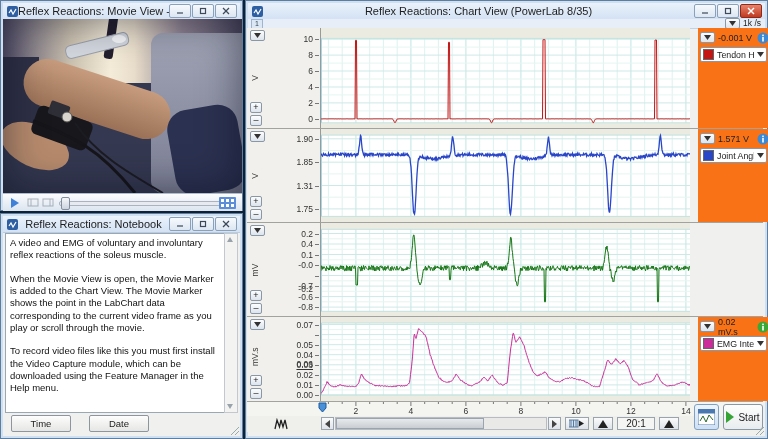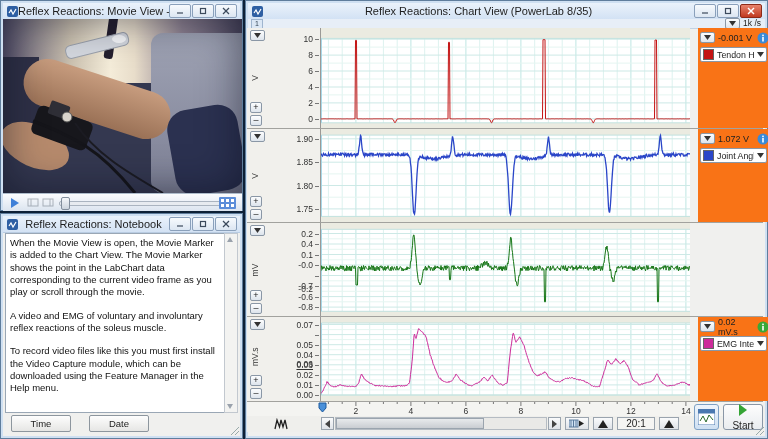--- a/index.html
+++ b/index.html
@@ -48,21 +48,21 @@
   .swatch{width:9px;height:9px;border:1px solid #666;flex:0 0 auto;}
   .ch-name{font-size:8.8px;color:#222;flex:1;white-space:nowrap;overflow:hidden;}
   #xaxis{position:absolute;left:1px;top:400px;width:516px;height:15px;background:#f4f4f1;border-top:1px solid #a2a29e;}
   .xlab{position:absolute;top:4px;font-size:8.5px;color:#333;transform:translateX(-50%);}
   #scrollrow{position:absolute;left:1px;top:415px;width:516px;height:16px;background:#efefec;}
   .sb{position:absolute;top:1px;height:13px;background:linear-gradient(#fafbfc,#dfe3e8);border:1px solid #9aa4ae;box-sizing:border-box;display:flex;align-items:center;justify-content:center;}
   #sb-track{position:absolute;left:88px;top:1px;width:212px;height:13px;background:#e9e9e7;border:1px solid #b5bcc3;box-sizing:border-box;}
   #sb-thumb{position:absolute;left:0;top:0;width:148px;height:11px;background:linear-gradient(#e8eaec,#c9cdd2);border:1px solid #9aa4ae;box-sizing:border-box;}
   #ratio{position:absolute;top:1px;height:13px;background:#f5f5f3;border:1px solid #9aa4ae;font-size:10px;color:#222;text-align:center;line-height:12px;box-sizing:border-box;}
   #scopebtn{position:absolute;left:447px;top:-12px;width:25px;height:26px;background:linear-gradient(#eef4fb,#cfe0f2);border:1px solid #7da0c4;border-radius:3px;box-sizing:border-box;display:flex;align-items:center;justify-content:center;}
-  #startbtn{position:absolute;left:476px;top:-12px;width:40px;height:26px;background:linear-gradient(#fdfdfd,#e9ecef);border:1px solid #8a97a6;border-radius:3px;box-sizing:border-box;display:flex;align-items:center;justify-content:center;gap:4px;font-size:10px;color:#222;flex-direction:column;}
+  #startbtn{position:absolute;left:476px;top:-12px;width:40px;height:26px;background:linear-gradient(#fdfdfd,#e9ecef);border:1px solid #8a97a6;border-radius:3px;box-sizing:border-box;display:flex;align-items:center;justify-content:center;gap:4px;font-size:10px;color:#222;}
   .start-tri{width:0;height:0;border-left:8px solid #35a435;border-top:6px solid transparent;border-bottom:6px solid transparent;}
   .grip{position:absolute;right:2px;bottom:2px;}
   
   .vs{position:absolute;}
 </style>
 </head>
 <body>
 
 <div class="win" id="movie-win" style="left:0;top:0;width:243px;height:211px;">
   <div class="titlebar">
@@ -153,22 +153,22 @@
         </span>
       <span class="capbtn">
           <svg width="8" height="8">
             <line class="glyph" x1="1" y1="1" x2="7" y2="7"></line>
             <line class="glyph" x1="7" y1="1" x2="1" y2="7"></line>
           </svg>
         </span>
     </span>
   </div>
   <div id="nb-text">
+    <p>A video and EMG of voluntary and involuntary reflex reactions of the soleus muscle.</p>
     <p>When the Movie View is open, the Movie Marker is added to the Chart View. The Movie Marker shows the point in the LabChart data corresponding to the current video frame as you play or scroll through the movie.</p>
-    <p>A video and EMG of voluntary and involuntary reflex reactions of the soleus muscle.</p>
     <p>To record video files like this you must first install the Video Capture module, which can be downloaded using the Feature Manager in the Help menu.</p>
   </div>
   <div id="nb-scroll">
     <svg class="nb-arrow" style="top:2px;" viewBox="0 0 8 8">
         <polygon points="4,1 7,6 1,6"></polygon>
       </svg>
     <svg class="nb-arrow" style="bottom:2px;" viewBox="0 0 8 8">
         <polygon points="1,2 7,2 4,7"></polygon>
       </svg>
   </div>
@@ -314,21 +314,21 @@
           <polygon points="0,0 7,0 3.5,5" fill="#333"></polygon>
         </svg>
       </span>
     <span class="unit">V</span>
     <span class="zoombtn" style="bottom:15px;">+</span>
     <span class="zoombtn" style="bottom:2px;">–</span>
   <span class="tick-label" style="top: 9.81407px;">1.90</span>
       <span class="tick-dash" style="top: 9.81407px;"></span>
       <span class="tick-label" style="top: 33.1809px;">1.85</span>
       <span class="tick-dash" style="top: 33.1809px;"></span>
-      <span class="tick-label" style="top: 56.5477px;">1.80</span>
+      <span class="tick-label" style="top: 56.5477px;">1.31</span>
       <span class="tick-dash" style="top: 56.5477px;"></span>
       <span class="tick-label" style="top: 79.9146px;">1.75</span>
       <span class="tick-dash" style="top: 79.9146px;"></span>
     </div>
   <div class="plotbox" id="plot1" style="top: 128px; height: 93px;"><svg width="369" height="93" xmlns="http://www.w3.org/2000/svg">
         <rect x="0" y="6.1" width="369" height="81.3" fill="#ffffff"></rect>
         <line x1="7.4" y1="6.1" x2="7.4" y2="87.4" stroke="#ddf2ef" stroke-width="1"></line>
         <line x1="21.2" y1="6.1" x2="21.2" y2="87.4" stroke="#ddf2ef" stroke-width="1"></line>
         <line x1="34.9" y1="6.1" x2="34.9" y2="87.4" stroke="#bfe6e4" stroke-width="1"></line>
         <line x1="48.7" y1="6.1" x2="48.7" y2="87.4" stroke="#ddf2ef" stroke-width="1"></line>
@@ -367,21 +367,21 @@
         <line x1="0.5" y1="6.1" x2="0.5" y2="87.4" stroke="#a8d8e8"></line>
         <polyline points="0,24.7 0.5,25.3 1,26.7 1.5,27.1 2,25.9 2.5,24.4 3,25.0 3.5,26.2 4,26.3 4.5,25.0 5,25.7 5.5,26.6 6,26.9 6.5,26.9 7,26.7 7.5,24.4 8,26.0 8.5,26.7 9,25.7 9.5,24.9 10,26.0 10.5,26.0 11,25.0 11.5,25.1 12,27.0 12.5,24.6 13,25.4 13.5,24.5 14,24.2 14.5,26.6 15,25.0 15.5,24.8 16,25.4 16.5,25.3 17,25.1 17.5,24.5 18,26.0 18.5,26.2 19,25.3 19.5,24.5 20,26.8 20.5,25.1 21,24.2 21.5,24.6 22,24.4 22.5,25.3 23,25.2 23.5,26.7 24,24.4 24.5,25.6 25,24.9 25.5,27.0 26,25.9 26.5,25.1 27,26.4 27.5,24.7 28,25.2 28.5,27.1 29,26.2 29.5,24.8 30,24.4 30.5,26.1 31,27.1 31.5,26.6 32,25.5 32.5,25.5 33,25.6 33.5,24.8 34,25.0 34.5,27.2 35,25.7 35.5,25.2 36,27.1 36.5,24.2 37,26.2 37.5,22.6 38,18.3 38.5,16.0 39,10.3 39.5,6.5 40,7.2 40.5,13.5 41,18.6 41.5,21.6 42,23.7 42.5,25.5 43,24.5 43.5,27.1 44,25.6 44.5,24.8 45,26.2 45.5,25.0 46,25.8 46.5,26.7 47,24.4 47.5,26.3 48,26.4 48.5,25.1 49,26.4 49.5,24.5 50,24.2 50.5,24.3 51,26.0 51.5,25.0 52,26.6 52.5,25.0 53,25.7 53.5,26.1 54,26.1 54.5,25.6 55,26.2 55.5,26.2 56,25.1 56.5,24.5 57,25.7 57.5,26.9 58,25.1 58.5,24.3 59,24.3 59.5,25.7 60,26.9 60.5,25.5 61,27.1 61.5,24.3 62,26.3 62.5,25.0 63,24.8 63.5,24.8 64,24.7 64.5,26.7 65,27.0 65.5,25.3 66,26.2 66.5,26.4 67,24.9 67.5,26.9 68,27.2 68.5,25.1 69,26.3 69.5,25.6 70,26.2 70.5,25.6 71,24.4 71.5,26.1 72,25.7 72.5,24.9 73,25.6 73.5,25.9 74,25.4 74.5,26.2 75,25.1 75.5,25.1 76,26.9 76.5,24.7 77,26.3 77.5,24.6 78,25.7 78.5,25.9 79,26.0 79.5,26.7 80,26.6 80.5,24.3 81,26.3 81.5,26.5 82,25.1 82.5,27.0 83,24.8 83.5,26.5 84,26.2 84.5,26.0 85,24.6 85.5,25.2 86,26.0 86.5,24.9 87,26.3 87.5,26.1 88,27.6 88.5,28.1 89,29.3 89.5,34.5 90,37.8 90.5,45.5 91,55.7 91.5,65.9 92,74.7 92.5,82.8 93,84.3 93.5,85.1 94,82.2 94.5,73.3 95,64.7 95.5,54.1 96,45.5 96.5,38.8 97,33.2 97.5,29.9 98,30.3 98.5,28.5 99,27.2 99.5,27.3 100,28.6 100.5,28.5 101,28.9 101.5,26.7 102,27.9 102.5,29.2 103,28.5 103.5,29.5 104,29.1 104.5,29.7 105,28.4 105.5,30.2 106,28.7 106.5,27.7 107,29.4 107.5,28.7 108,29.9 108.5,29.6 109,29.0 109.5,28.4 110,29.1 110.5,30.6 111,30.8 111.5,28.5 112,30.8 112.5,30.4 113,30.0 113.5,29.4 114,30.8 114.5,28.9 115,30.4 115.5,28.9 116,31.1 116.5,30.2 117,30.6 117.5,28.6 118,28.5 118.5,28.7 119,29.9 119.5,29.8 120,28.9 120.5,27.7 121,28.1 121.5,27.5 122,27.9 122.5,28.8 123,27.0 123.5,27.9 124,27.5 124.5,28.5 125,27.9 125.5,28.5 126,26.4 126.5,27.5 127,28.6 127.5,27.3 128,26.6 128.5,27.5 129,25.9 129.5,24.0 130,22.2 130.5,15.8 131,11.0 131.5,7.3 132,9.3 132.5,12.6 133,16.3 133.5,21.4 134,25.2 134.5,26.7 135,26.7 135.5,27.3 136,26.2 136.5,26.8 137,25.2 137.5,27.4 138,24.7 138.5,26.7 139,27.3 139.5,25.6 140,25.4 140.5,25.7 141,25.4 141.5,24.4 142,27.0 142.5,25.9 143,26.2 143.5,24.8 144,25.5 144.5,26.0 145,25.0 145.5,25.8 146,26.0 146.5,26.5 147,24.6 147.5,26.3 148,26.6 148.5,24.3 149,25.6 149.5,26.4 150,26.1 150.5,26.0 151,25.9 151.5,26.1 152,26.8 152.5,25.4 153,26.8 153.5,26.5 154,26.5 154.5,26.1 155,27.1 155.5,26.7 156,24.4 156.5,26.4 157,24.6 157.5,24.3 158,25.0 158.5,26.1 159,24.6 159.5,25.0 160,25.3 160.5,26.2 161,24.4 161.5,24.6 162,25.5 162.5,26.7 163,26.6 163.5,26.4 164,26.7 164.5,25.3 165,26.2 165.5,26.7 166,24.4 166.5,26.5 167,24.9 167.5,26.0 168,25.8 168.5,27.0 169,24.9 169.5,25.4 170,26.5 170.5,25.9 171,26.1 171.5,25.5 172,24.8 172.5,26.7 173,25.6 173.5,25.4 174,26.8 174.5,26.5 175,25.6 175.5,26.7 176,25.7 176.5,25.3 177,27.1 177.5,25.5 178,26.4 178.5,25.9 179,24.3 179.5,26.9 180,26.9 180.5,25.1 181,25.8 181.5,24.5 182,26.7 182.5,24.4 183,27.0 183.5,25.2 184,27.1 184.5,26.1 185,27.7 185.5,31.5 186,37.3 186.5,42.7 187,48.9 187.5,58.7 188,69.1 188.5,78.3 189,84.1 189.5,85.3 190,81.4 190.5,76.6 191,68.8 191.5,60.1 192,50.9 192.5,43.5 193,36.7 193.5,33.5 194,29.7 194.5,27.2 195,26.9 195.5,28.4 196,27.3 196.5,28.2 197,28.0 197.5,27.7 198,27.1 198.5,27.1 199,29.4 199.5,26.9 200,28.1 200.5,29.2 201,30.0 201.5,30.0 202,27.3 202.5,27.9 203,30.2 203.5,28.0 204,28.7 204.5,29.8 205,28.2 205.5,29.6 206,28.4 206.5,30.5 207,28.9 207.5,28.7 208,30.0 208.5,30.8 209,30.1 209.5,29.5 210,29.1 210.5,30.0 211,30.6 211.5,30.4 212,30.0 212.5,29.0 213,29.5 213.5,30.3 214,30.6 214.5,28.2 215,30.0 215.5,30.4 216,29.4 216.5,28.2 217,28.2 217.5,27.8 218,29.4 218.5,28.1 219,27.6 219.5,28.4 220,29.5 220.5,27.9 221,28.0 221.5,28.9 222,27.6 222.5,28.2 223,26.8 223.5,26.1 224,28.4 224.5,25.8 225,25.2 225.5,24.5 226,18.8 226.5,15.0 227,10.7 227.5,7.6 228,11.5 228.5,15.0 229,20.4 229.5,24.6 230,23.9 230.5,25.2 231,26.8 231.5,25.5 232,24.6 232.5,27.1 233,25.3 233.5,24.8 234,27.1 234.5,25.9 235,25.4 235.5,27.2 236,24.5 236.5,26.8 237,27.2 237.5,25.1 238,26.2 238.5,25.9 239,26.8 239.5,25.6 240,25.3 240.5,25.9 241,26.7 241.5,26.5 242,26.4 242.5,24.6 243,27.1 243.5,25.0 244,26.1 244.5,24.7 245,26.7 245.5,25.6 246,26.8 246.5,24.5 247,24.7 247.5,24.3 248,24.8 248.5,26.3 249,25.9 249.5,26.6 250,25.1 250.5,25.7 251,26.4 251.5,24.3 252,25.8 252.5,27.1 253,24.9 253.5,27.2 254,24.6 254.5,26.3 255,24.8 255.5,24.7 256,26.9 256.5,24.6 257,26.2 257.5,26.0 258,24.4 258.5,25.7 259,25.6 259.5,26.8 260,26.0 260.5,25.8 261,25.8 261.5,26.1 262,25.7 262.5,24.5 263,26.0 263.5,25.5 264,24.9 264.5,24.6 265,24.3 265.5,27.0 266,25.6 266.5,26.5 267,26.8 267.5,27.0 268,26.3 268.5,25.6 269,25.1 269.5,26.8 270,26.4 270.5,24.3 271,26.0 271.5,27.1 272,25.8 272.5,26.8 273,25.6 273.5,26.5 274,26.2 274.5,25.5 275,25.7 275.5,27.0 276,24.5 276.5,25.4 277,25.7 277.5,26.3 278,26.2 278.5,27.1 279,24.6 279.5,25.3 280,26.1 280.5,24.6 281,26.1 281.5,26.2 282,25.6 282.5,25.6 283,25.7 283.5,27.7 284,28.6 284.5,32.7 285,36.1 285.5,40.5 286,49.6 286.5,58.4 287,68.0 287.5,77.9 288,82.0 288.5,83.6 289,80.7 289.5,74.6 290,67.0 290.5,57.6 291,50.1 291.5,42.9 292,36.9 292.5,30.9 293,30.6 293.5,27.0 294,26.9 294.5,28.1 295,28.4 295.5,26.2 296,26.9 296.5,26.2 297,26.5 297.5,26.6 298,26.8 298.5,29.3 299,27.7 299.5,27.5 300,29.2 300.5,29.3 301,30.0 301.5,29.1 302,28.7 302.5,28.5 303,29.4 303.5,29.4 304,28.3 304.5,28.4 305,29.1 305.5,28.8 306,31.0 306.5,30.6 307,29.4 307.5,28.5 308,29.3 308.5,29.2 309,29.4 309.5,31.0 310,29.5 310.5,29.0 311,28.4 311.5,28.5 312,29.4 312.5,31.0 313,28.5 313.5,28.0 314,28.1 314.5,28.3 315,28.1 315.5,28.8 316,29.4 316.5,29.6 317,29.3 317.5,27.7 318,28.9 318.5,29.1 319,26.7 319.5,28.6 320,26.8 320.5,27.2 321,28.8 321.5,27.1 322,26.8 322.5,28.6 323,26.0 323.5,28.5 324,27.4 324.5,28.2 325,25.5 325.5,25.2 326,26.5 326.5,27.7 327,27.6 327.5,26.8 328,24.9 328.5,27.3 329,27.6 329.5,26.4 330,25.6 330.5,26.8 331,26.2 331.5,27.1 332,25.0 332.5,25.8 333,25.7 333.5,25.9 334,24.6 334.5,26.2 335,26.7 335.5,25.7 336,25.5 336.5,24.8 337,25.1 337.5,21.3 338,18.0 338.5,12.2 339,7.7 339.5,6.5 340,10.3 340.5,15.9 341,20.9 341.5,22.5 342,24.3 342.5,24.8 343,25.4 343.5,26.8 344,25.4 344.5,26.6 345,26.4 345.5,26.0 346,24.9 346.5,26.2 347,26.8 347.5,24.4 348,26.7 348.5,26.1 349,24.3 349.5,26.9 350,25.7 350.5,26.8 351,24.5 351.5,25.4 352,25.5 352.5,24.3 353,26.7 353.5,27.0 354,26.1 354.5,27.0 355,24.8 355.5,26.2 356,26.4 356.5,25.3 357,25.0 357.5,24.8 358,24.6 358.5,25.7 359,25.4 359.5,26.6 360,24.7 360.5,24.4 361,24.7 361.5,25.1 362,25.0 362.5,26.9 363,27.1 363.5,26.9 364,26.1 364.5,26.7 365,25.9 365.5,25.6 366,26.6 366.5,24.6 367,24.4 367.5,24.8 368,25.0 368.5,24.8 369,25.0 " fill="none" stroke="#2a46c8" stroke-width="1.3"></polyline>
       </svg></div>
   <div class="rpanel" style="top: 128px; height: 93px;">
     <span class="ch-valrow">
       <span class="ddbtn">
           <svg viewBox="0 0 7 5">
             <polygon points="0,0 7,0 3.5,5" fill="#333"></polygon>
           </svg>
         </span>
-      <span class="ch-val">1.072 V</span>
+      <span class="ch-val">1.571 V</span>
       <svg width="12" height="12">
           <circle cx="6" cy="6" r="5.5" fill="#3a8ad8"></circle>
           <rect x="5.2" y="5" width="1.6" height="4.5" fill="#fff"></rect>
           <rect x="5.2" y="2.6" width="1.6" height="1.6" fill="#fff"></rect>
         </svg>
     </span>
     <span class="ch-select">
       <span class="swatch" style="background: rgb(42, 70, 200);"></span>
       <span class="ch-name">Joint Angle</span>
       <svg width="7" height="5" viewBox="0 0 7 5">

